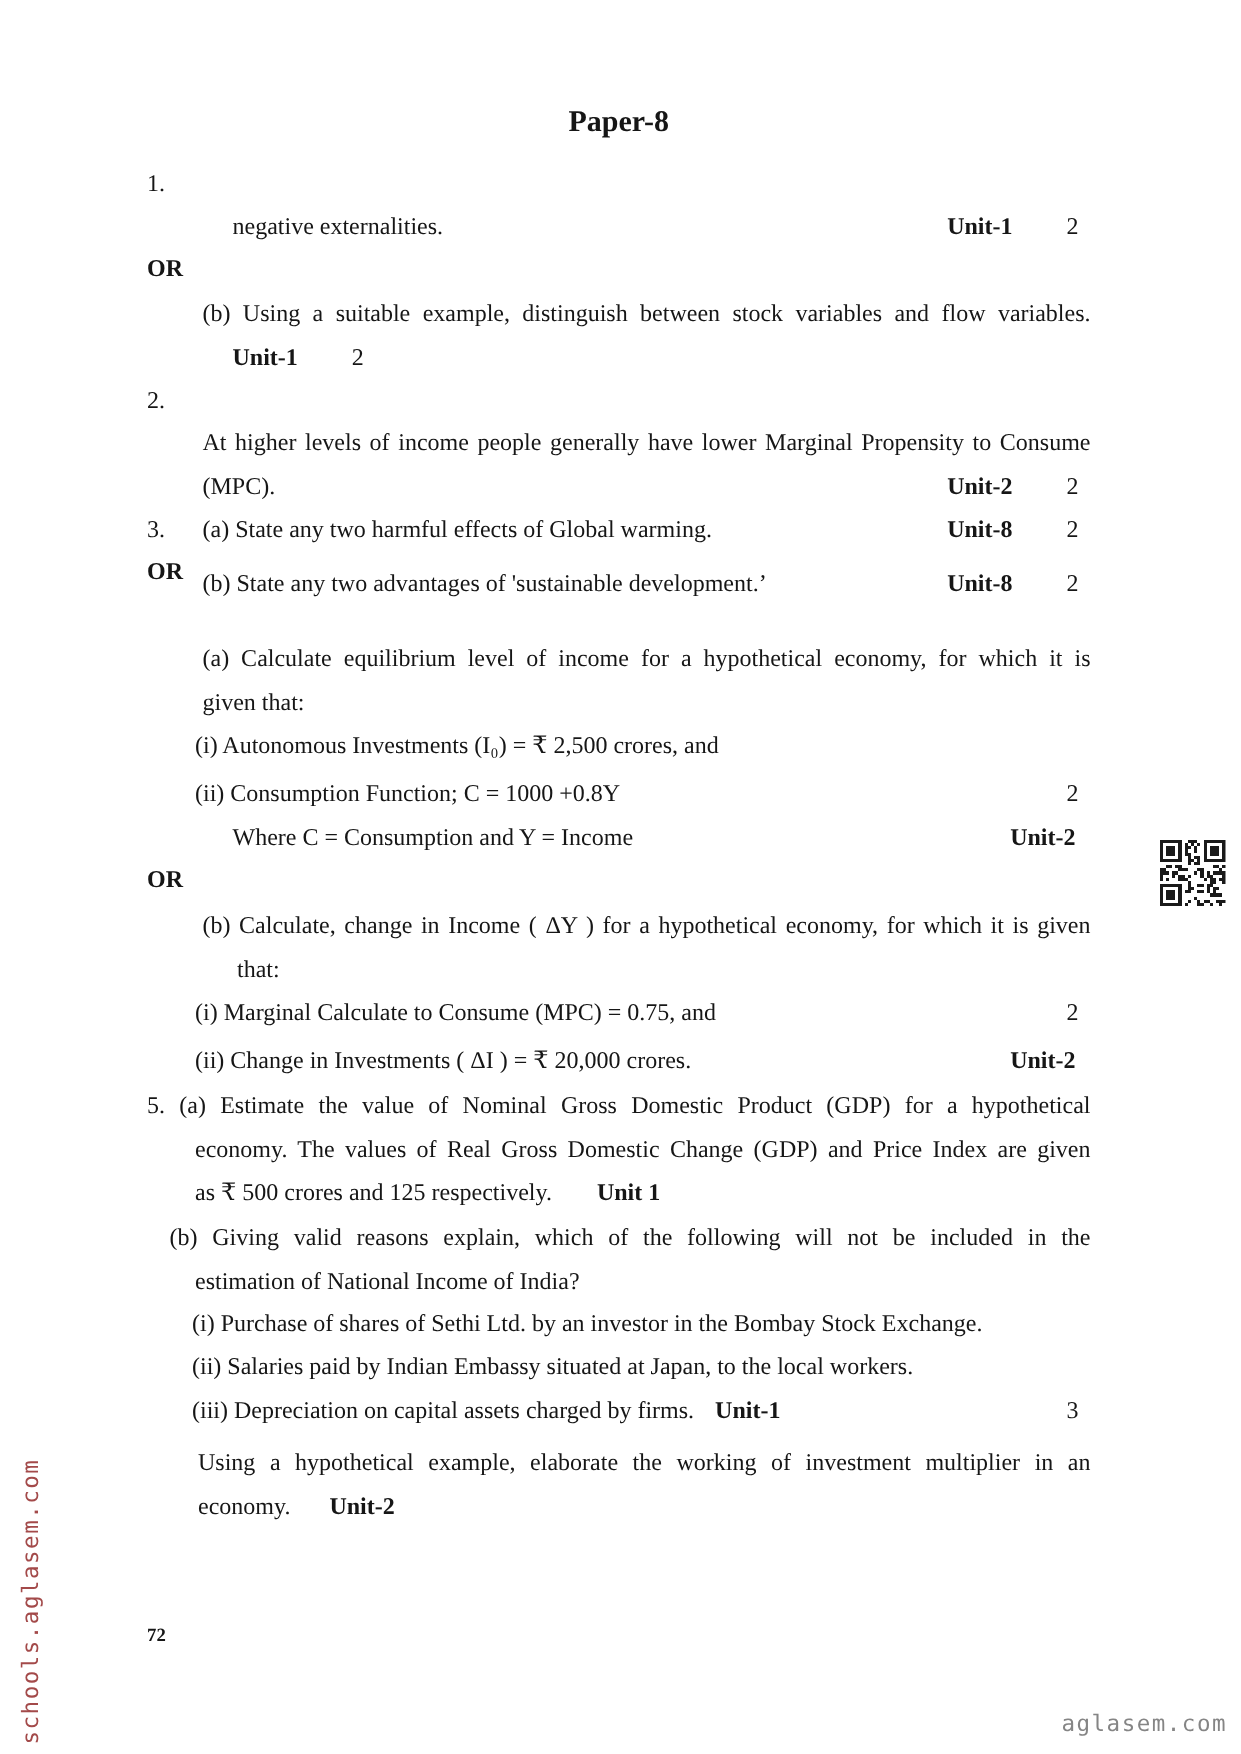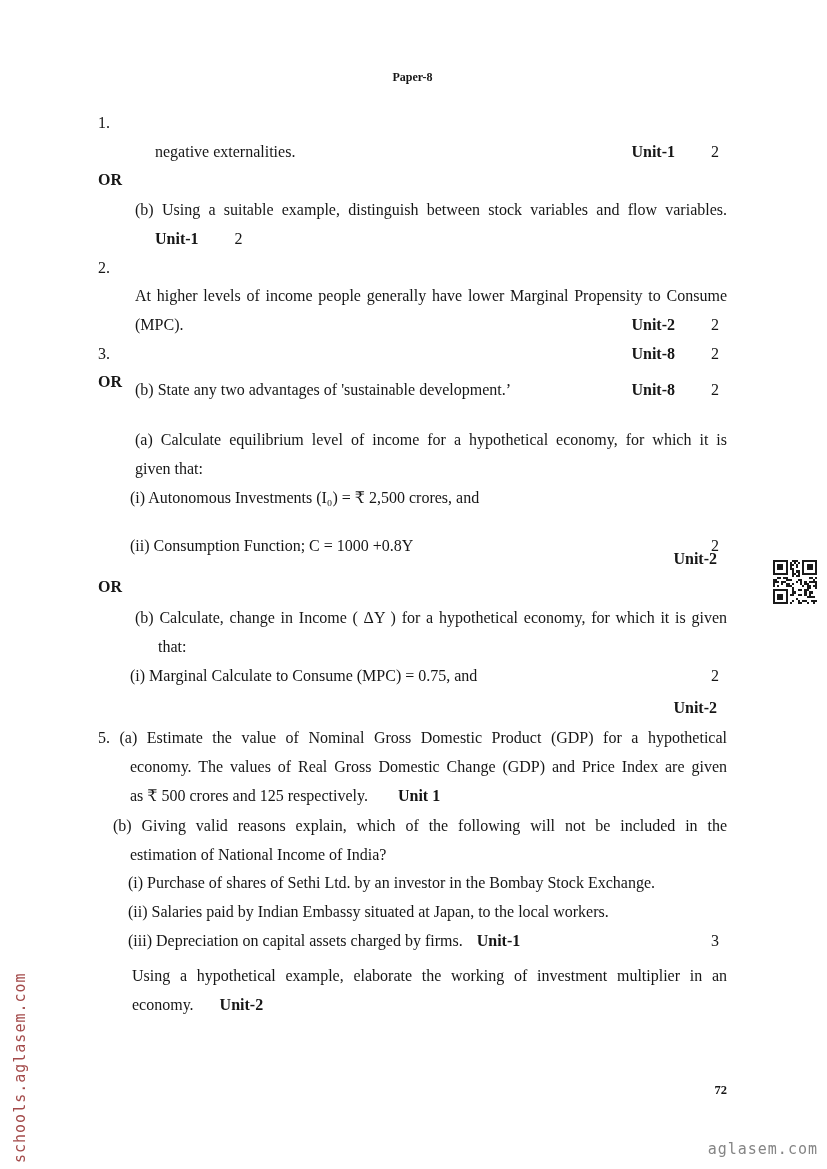--- a/index.html
+++ b/index.html
@@ -1,30 +1,30 @@
 <!DOCTYPE html>
 <html><head>
 <meta charset="utf-8">
 <style>
   html,body{margin:0;padding:0;}
   body{
     width:827px;height:1169px;position:relative;background:#ffffff;overflow:hidden;
     font-family:"Liberation Serif","DejaVu Serif",serif;color:#161616;
   }
-  .title{position:absolute;left:98px;width:629px;text-align:center;font-weight:bold;font-size:12px;}
+  .title{position:absolute;left:98px;width:629px;text-align:center;font-weight:bold;font-size:20px;}
   .or{position:absolute;left:98px;width:629px;font-weight:bold;font-size:16px;}
   .ln{position:absolute;font-size:16px;line-height:19px;white-space:nowrap;}
   .just{white-space:normal;text-align:justify;height:21px;overflow:hidden;}
   .just::after{content:"";display:inline-block;width:100%;}
   .qnum{position:absolute;left:-37px;top:0;}
   .ru{position:absolute;right:52px;top:0;font-weight:bold;}
   .ruo{position:absolute;right:10px;top:0;font-weight:bold;}
   .rm{position:absolute;right:8px;top:0;}
   .bu{font-weight:bold;}
-  .pagenum{position:absolute;top:1083px;left:98px;width:629px;text-align:right;font-weight:bold;font-size:12.5px;}
+  .pagenum{position:absolute;top:1083px;left:98px;width:629px;text-align:left;font-weight:bold;font-size:12.5px;}
   .footer-site{position:absolute;top:1140px;right:9px;font-family:"DejaVu Sans Mono","Liberation Mono",monospace;font-size:15px;color:#858585;letter-spacing:1px;}
   .wm-left{position:absolute;left:11px;top:1163px;transform:rotate(-90deg);transform-origin:0 0;
     font-family:"DejaVu Sans Mono","Liberation Mono",monospace;font-size:15px;color:#a34a4a;letter-spacing:1px;white-space:nowrap;}
   .qr{position:absolute;left:773px;top:560px;width:44px;height:44px;}
 </style>
 </head>
 <body>
 
 <div class="title" style="top:70px">Paper-8</div>
 
@@ -48,58 +48,60 @@
 </div>
 <div class="ln just" style="top:286px;left:135px;width:592px">
   <span>At higher levels of income people generally have lower Marginal Propensity to Consume</span>
 </div>
 <div class="ln" style="top:315px;left:135px;width:592px">
   <span>(MPC).</span>
   <span class="ru">Unit-2</span>
   <span class="rm">2</span>
 </div>
 <div class="ln" style="top:344px;left:135px;width:592px">
-  <span class="qnum">3.</span>
+  <span class="qnum">3.</span><span>(a) State any two harmful effects of Global warming.</span>
   <span class="ru">Unit-8</span>
   <span class="rm">2</span>
 </div>
 <div class="or" style="top:373px">OR</div>
 <div class="ln" style="top:380px;left:135px;width:592px">
   <span>(b) State any two advantages of  'sustainable development.’</span>
   <span class="ru">Unit-8</span>
   <span class="rm">2</span>
 </div>
 <div class="ln just" style="top:430px;left:135px;width:592px">
   <span>(a) Calculate equilibrium level of income for a hypothetical economy, for which it is</span>
 </div>
 <div class="ln" style="top:459px;left:135px;width:592px">
   <span>given that:</span>
 </div>
 <div class="ln" style="top:488px;left:130px;width:597px">
   <span>(i) Autonomous Investments (I₀) = ₹ 2,500 crores, and</span>
 </div>
-<div class="ln" style="top:536px;left:130px;width:597px">
+<div class="ln" style="top:520px;left:130px;width:597px">
   <span>(ii) Consumption Function; C = 1000 +0.8Y</span>
   <span class="rm">2</span>
 </div>
 <div class="ln" style="top:549px;left:155px;width:572px">
+  <span>Where C = Consumption and Y = Income</span>
   <span class="ruo">Unit-2</span>
 </div>
 <div class="or" style="top:578px">OR</div>
 <div class="ln just" style="top:608px;left:135px;width:592px">
   <span>(b) Calculate, change in Income ( ΔY ) for a hypothetical economy, for which it is given</span>
 </div>
 <div class="ln" style="top:637px;left:158px;width:569px">
   <span>that:</span>
 </div>
 <div class="ln" style="top:666px;left:130px;width:597px">
   <span>(i) Marginal Calculate to Consume (MPC) = 0.75, and</span>
   <span class="rm">2</span>
 </div>
 <div class="ln" style="top:698px;left:130px;width:597px">
+  <span>(ii) Change in Investments ( ΔI ) = ₹ 20,000 crores.</span>
   <span class="ruo">Unit-2</span>
 </div>
 <div class="ln just" style="top:728px;left:98px;width:629px">
   <span>5. (a) Estimate the value of Nominal Gross Domestic Product (GDP) for a hypothetical</span>
 </div>
 <div class="ln just" style="top:757px;left:130px;width:597px">
   <span>economy. The values of Real Gross Domestic Change (GDP) and Price Index are given</span>
 </div>
 <div class="ln" style="top:786px;left:130px;width:597px">
   <span>as ₹ 500 crores and 125 respectively.</span><span class="bu" style="margin-left:30px">Unit 1</span>

